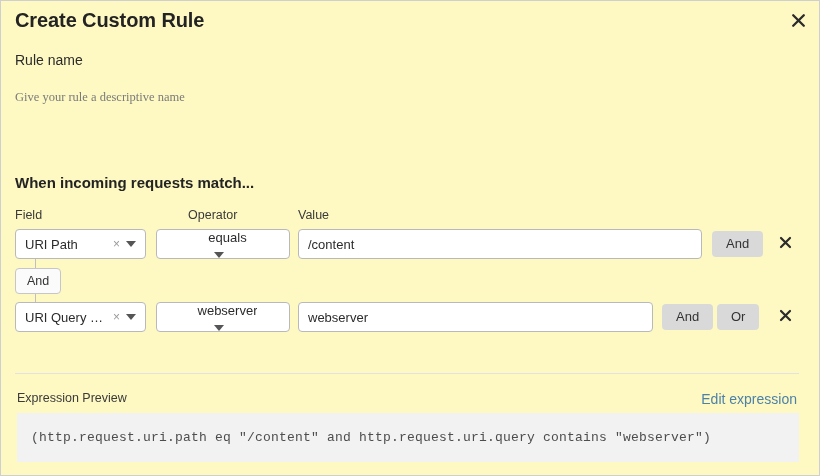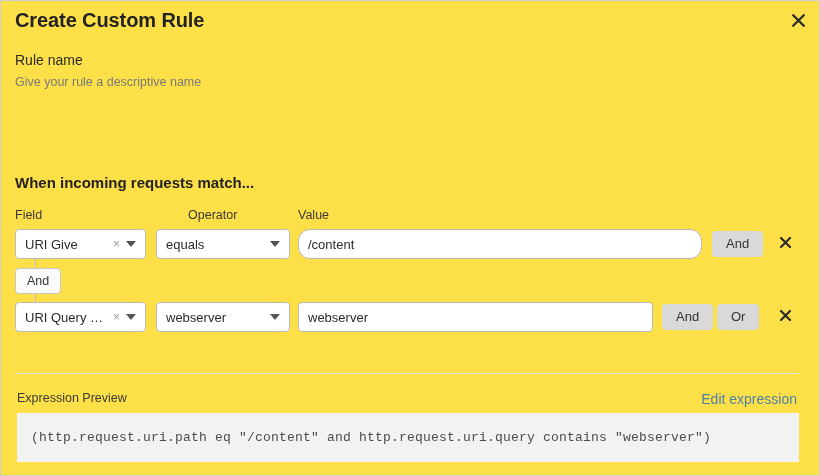--- a/index.html
+++ b/index.html
@@ -10,21 +10,21 @@
   body {
     font-family: "Liberation Sans", sans-serif;
     -webkit-font-smoothing: antialiased;
   }
 
   .dialog {
     position: relative;
     width: 820px;
     height: 476px;
     box-sizing: border-box;
-    background: #fde047;
+    background: #fef9c3;
     border: 1px solid #cfcfcf;
     overflow: hidden;
   }
 
   
   .dialog-title {
     position: absolute;
     left: 14px;
     top: 8px;
     font-size: 20px;
@@ -52,23 +52,24 @@
   .rule-name-label {
     position: absolute;
     left: 14px;
     top: 51px;
     font-size: 14px;
     color: #2b2b2b;
   }
   .rule-name-help {
     position: absolute;
     left: 14px;
-    top: 74px;
+    top: 89px;
     font-size: 12.5px;
     color: #7a7a7a;
+    font-family: Liberation Serif, serif;
   }
   .rule-name-input {
     position: absolute;
     left: 14px;
     top: 100px;
     width: 784px;
     height: 28px;
     box-sizing: border-box;
     border: 1px solid #b9b9b9;
     border-radius: 3px;
@@ -147,37 +148,37 @@
   }
   .caret-tri {
     width: 0;
     height: 0;
     border-left: 5px solid transparent;
     border-right: 5px solid transparent;
     border-top: 6px solid #555555;
   }
 
   .field-select { left: 14px; width: 131px; }
-  .op-select    { left: 155px; width: 134px; }
+  .op-select    { left: 155px; width: 134px; flex-direction: column; }
 
   .value-input {
     position: absolute;
     box-sizing: border-box;
     height: 30px;
     border: 1px solid #b9b9b9;
     border-radius: 4px;
     background: #ffffff;
     font-family: "Liberation Sans", sans-serif;
     font-size: 13px;
     color: #2b2b2b;
     padding: 0 9px;
     outline: none;
     left: 297px;
   }
-  .value-input.w1 { width: 404px; border-radius: 12px; }
+  .value-input.w1 { width: 404px; }
   .value-input.w2 { width: 355px; }
 
   .logic-btn {
     position: absolute;
     box-sizing: border-box;
     height: 26px;
     top: 2px;
     border: none;
     border-radius: 4px;
     background: #d9d9d9;
@@ -299,21 +300,21 @@
   <div class="rule-name-help">Give your rule a descriptive name</div>
 
   <div class="section-heading">When incoming requests match...</div>
 
   <div class="col-label field">Field</div>
   <div class="col-label operator">Operator</div>
   <div class="col-label value">Value</div>
 
   <div class="cond-row row1">
     <div class="select-box field-select">
-      <span class="sel-text">URI Give</span>
+      <span class="sel-text">URI Path</span>
       <span class="clear-x">×</span>
       <span class="caret">
           <span class="caret-tri"></span>
         </span>
     </div>
     <div class="select-box op-select">
       <span class="sel-text">equals</span>
       <span class="caret">
           <span class="caret-tri"></span>
         </span>

